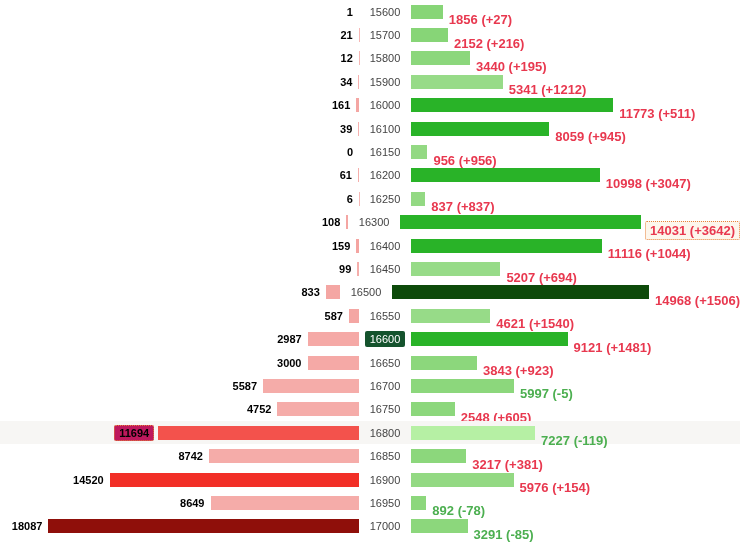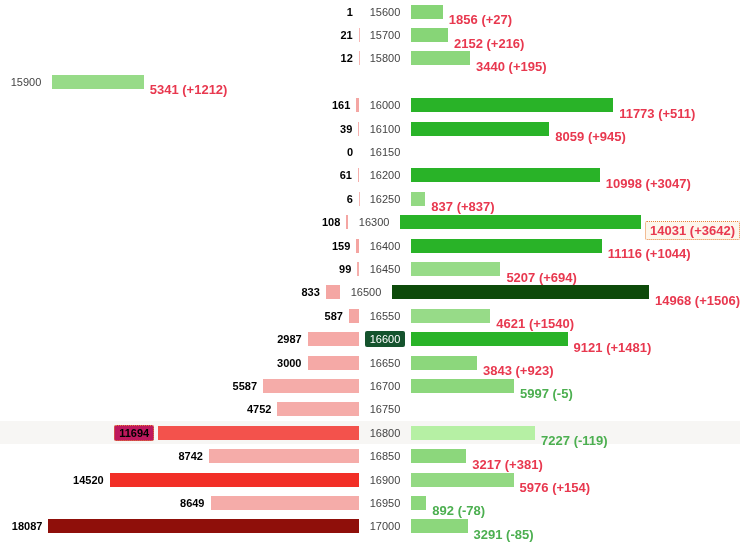--- a/index.html
+++ b/index.html
@@ -132,20 +132,24 @@
         <span class="lbl-left">12</span>
         <div class="bar-left" style="width: 0.20604px; background: rgb(246, 183, 181);"></div>
       </div>
       <div class="center"><span class="tk">15800</span></div>
       <div class="right">
         <div class="bar-right" style="width: 59.0648px; background: rgb(140, 215, 124);"></div>
         <span class="lbl-right"><span style="color: rgb(232, 56, 79);">3440</span> <span style="color: rgb(232, 56, 79);">(+195)</span></span>
       </div>
     </div>
     <div class="row">
+      <div class="left">
+        <span class="lbl-left">34</span>
+        <div class="bar-left" style="width: 0.58378px; background: rgb(246, 176, 174);"></div>
+      </div>
       <div class="center"><span class="tk">15900</span></div>
       <div class="right">
         <div class="bar-right" style="width: 91.705px; background: rgb(151, 219, 136);"></div>
         <span class="lbl-right"><span style="color: rgb(232, 56, 79);">5341</span> <span style="color: rgb(232, 56, 79);">(+1212)</span></span>
       </div>
     </div>
     <div class="row">
       <div class="left">
         <span class="lbl-left">161</span>
         <div class="bar-left" style="width: 2.76437px; background: rgb(244, 166, 163);"></div>
@@ -166,20 +170,24 @@
         <div class="bar-right" style="width: 138.373px; background: rgb(41, 179, 40);"></div>
         <span class="lbl-right"><span style="color: rgb(232, 56, 79);">8059</span> <span style="color: rgb(232, 56, 79);">(+945)</span></span>
       </div>
     </div>
     <div class="row">
       <div class="left">
         <span class="lbl-left">0</span>
         <div class="bar-left" style="width: 0px; background: rgb(246, 183, 181);"></div>
       </div>
       <div class="center"><span class="tk">16150</span></div>
+      <div class="right">
+        <div class="bar-right" style="width: 16.4145px; background: rgb(147, 217, 131);"></div>
+        <span class="lbl-right"><span style="color: rgb(232, 56, 79);">956</span> <span style="color: rgb(232, 56, 79);">(+956)</span></span>
+      </div>
     </div>
     <div class="row">
       <div class="left">
         <span class="lbl-left">61</span>
         <div class="bar-left" style="width: 1.04737px; background: rgb(245, 174, 171);"></div>
       </div>
       <div class="center"><span class="tk">16200</span></div>
       <div class="right">
         <div class="bar-right" style="width: 188.836px; background: rgb(41, 179, 40);"></div>
         <span class="lbl-right"><span style="color: rgb(232, 56, 79);">10998</span> <span style="color: rgb(232, 56, 79);">(+3047)</span></span>
@@ -283,20 +291,24 @@
         <div class="bar-right" style="width: 102.968px; background: rgb(140, 215, 124);"></div>
         <span class="lbl-right"><span style="color: rgb(76, 175, 80);">5997</span> <span style="color: rgb(76, 175, 80);">(-5)</span></span>
       </div>
     </div>
     <div class="row">
       <div class="left">
         <span class="lbl-left">4752</span>
         <div class="bar-left" style="width: 81.5918px; background: rgb(245, 172, 169);"></div>
       </div>
       <div class="center"><span class="tk">16750</span></div>
+      <div class="right">
+        <div class="bar-right" style="width: 43.7492px; background: rgb(140, 215, 124);"></div>
+        <span class="lbl-right"><span style="color: rgb(232, 56, 79);">2548</span> <span style="color: rgb(232, 56, 79);">(+605)</span></span>
+      </div>
     </div>
     <div class="row hl">
       <div class="left">
         <span class="lbl-left boxed">11694</span>
         <div class="bar-left" style="width: 200.786px; background: rgb(243, 82, 76);"></div>
       </div>
       <div class="center"><span class="tk">16800</span></div>
       <div class="right">
         <div class="bar-right" style="width: 124.088px; background: rgb(182, 240, 164);"></div>
         <span class="lbl-right"><span style="color: rgb(76, 175, 80);">7227</span> <span style="color: rgb(76, 175, 80);">(-119)</span></span>

